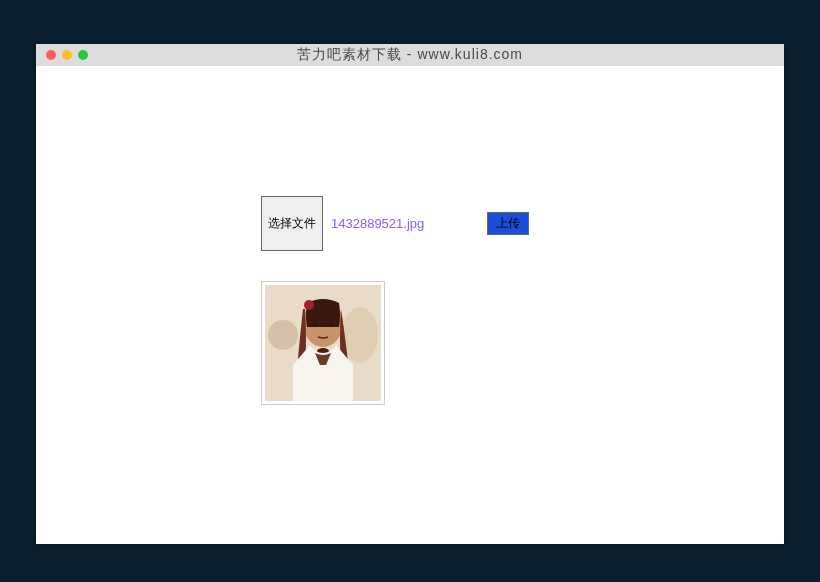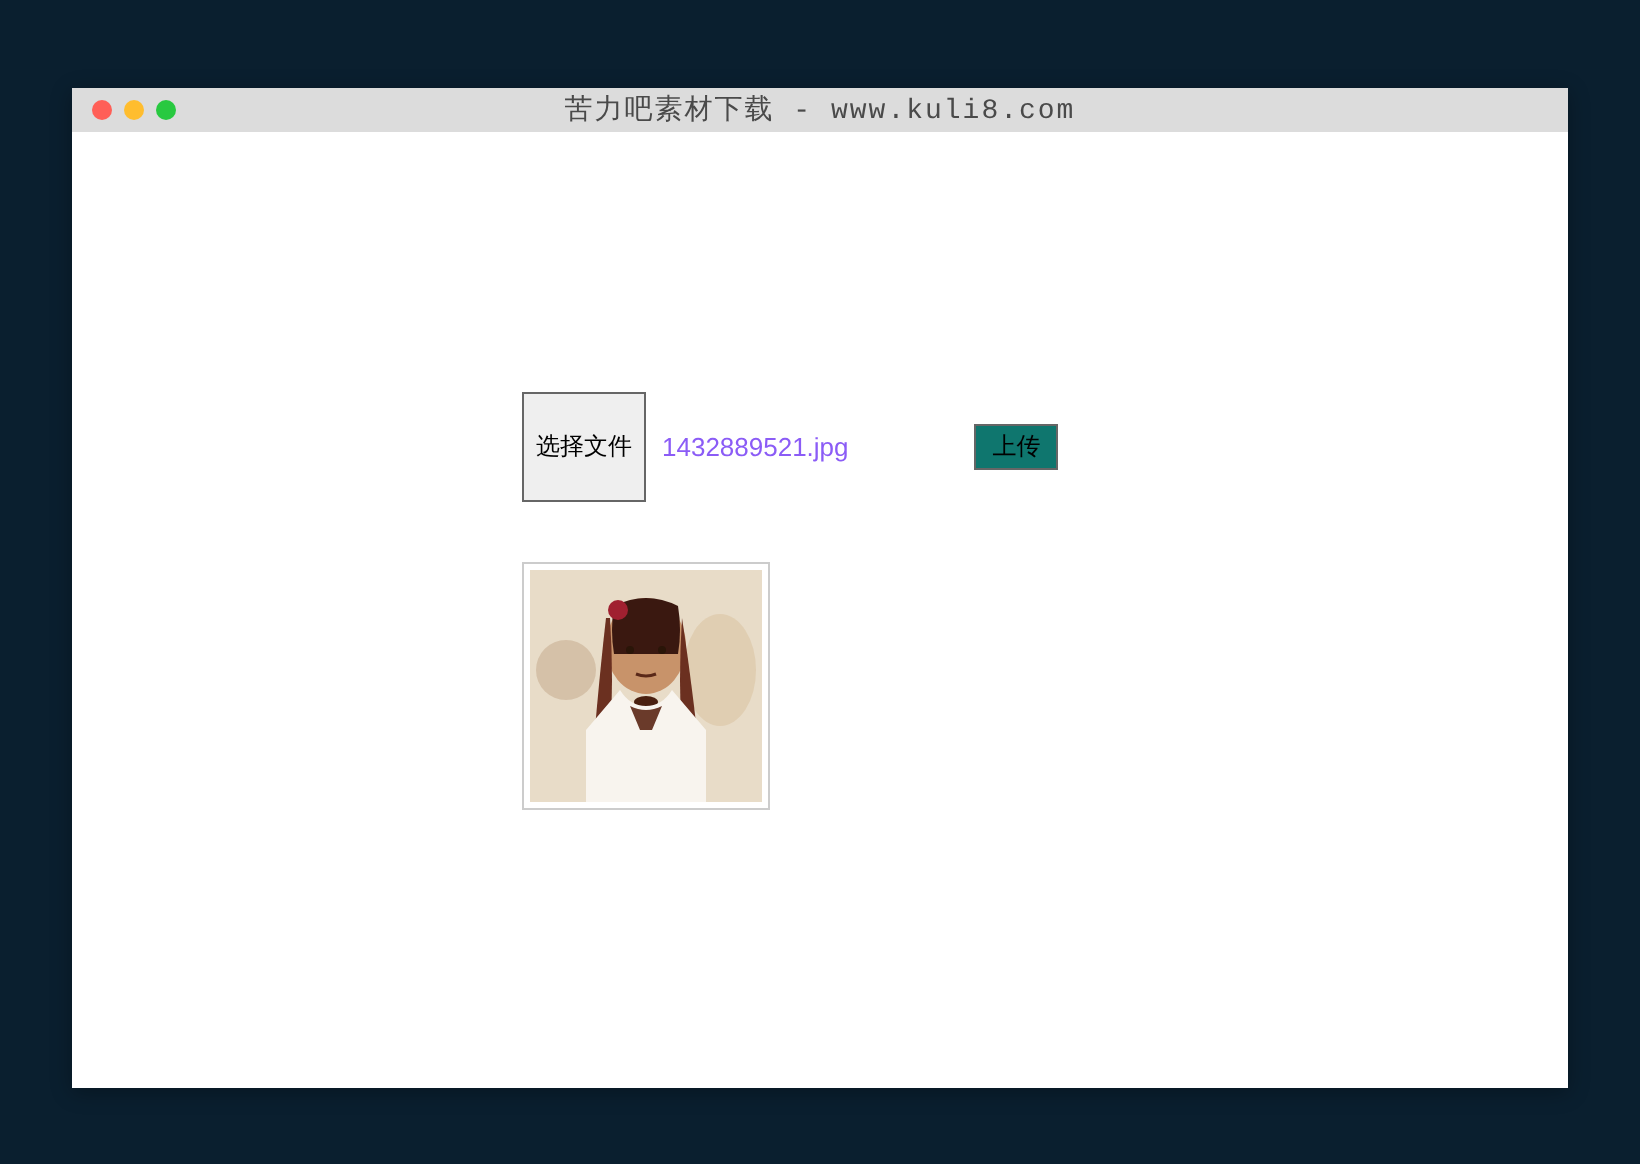--- a/index.html
+++ b/index.html
@@ -44,21 +44,21 @@
     }
     .red { background: #ff5f57; }
     .yellow { background: #ffbd2e; }
     .green { background: #28c940; }
     .title {
       flex: 1;
       text-align: center;
       font-size: 14px;
       color: #4a4a4a;
       letter-spacing: 1px;
-      font-family: Liberation Mono, monospace;
+      font-family: Liberation Sans, sans-serif;
     }
     .content {
       padding: 130px 225px 0;
     }
     .upload-row {
       display: flex;
       align-items: center;
       gap: 8px;
     }
     .file-select-btn {
@@ -68,21 +68,21 @@
       padding: 18px 6px;
       cursor: pointer;
       font-family: sans-serif;
     }
     .filename {
       font-size: 13px;
       color: #8b5cf6;
     }
     .upload-btn {
       border: 1px solid #666;
-      background: #0f766e;
+      background: #1d4ed8;
       font-size: 12px;
       padding: 2px 8px;
       cursor: pointer;
       margin-left: 55px;
       font-family: Liberation Mono, monospace;
     }
     .preview-box {
       margin-top: 30px;
       width: 124px;
       height: 124px;

